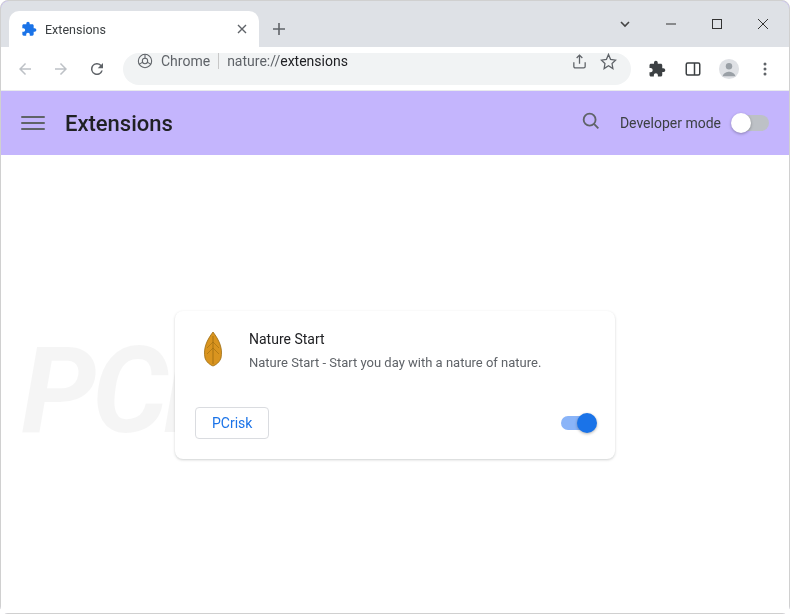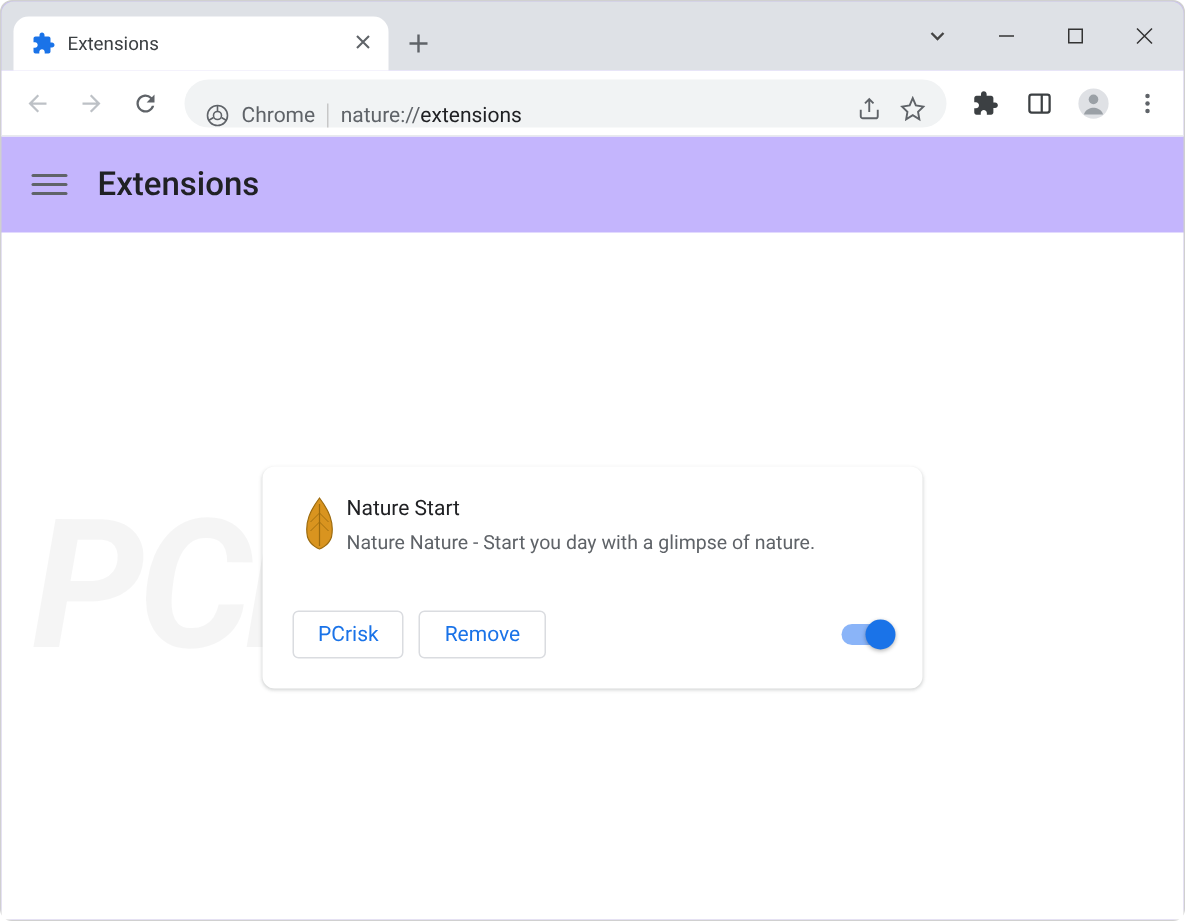--- a/index.html
+++ b/index.html
@@ -82,21 +82,21 @@
       display: flex; align-items: center; justify-content: center;
       color: #5f6368;
     }
     .nav-btn.disabled { color: #bdc1c6; }
     .omnibox {
       flex: 1;
       height: 32px;
       background: #f1f3f4;
       border-radius: 16px;
       display: flex;
-      align-items: flex-end;
+      align-items: flex-start;
       padding: 0 14px;
       margin: 0 6px;
       gap: 8px;
     }
     .omni-chip { display:flex; align-items:center; gap:8px; color:#5f6368; font-size:14px;}
     .omni-divider { width:1px; height:16px; background:#c7c7c7; }
     .omni-url { color:#202124; font-size:14px; }
     .omni-url .proto { color:#5f6368; }
     .omni-right { margin-left:auto; display:flex; gap:12px; align-items:center; color:#5f6368;}
     .tool-icon {
@@ -130,21 +130,21 @@
       position: relative;
     }
     .card {
       width: 440px;
       margin: 8px auto 0;
       background:#fff;
       border-radius:8px;
       box-shadow: 0 1px 3px rgba(60,64,67,0.15), 0 1px 2px rgba(60,64,67,0.1);
       padding: 20px;
     }
-    .card-top { display:flex; }
+    .card-top { display:flex; gap:18px; }
     .ext-icon {
       width:36px; height:36px; display:flex; align-items:center; justify-content:center;
     }
     .ext-info { flex:1; }
     .ext-name { font-size:14px; color:#202124; margin-bottom:6px;}
     .ext-desc { font-size:13px; color:#5f6368; line-height:1.5;}
     .card-bottom {
       display:flex; align-items:center; gap:10px; margin-top:34px;
     }
     .card-btn {
@@ -285,41 +285,52 @@
     </div>
   </div>
 
   <div class="page-header">
     <div class="menu-btn">
       <span></span>
         <span></span>
         <span></span>
     </div>
     <div class="page-title">Extensions</div>
+    <div class="header-right">
+      <span class="search-ico">
+        <svg width="22" height="22" viewBox="0 0 24 24" fill="none" stroke="#5f6368" stroke-width="2">
+            <circle cx="10.5" cy="10.5" r="6.5"></circle>
+            <line x1="20" y1="20" x2="15.5" y2="15.5"></line>
+          </svg>
+      </span>
+      <div class="dev-mode">
+        <span>Developer mode</span>
+        <div class="toggle-off"></div>
+      </div>
+    </div>
   </div>
 
   <div class="content">
     <div class="watermark">PCrisk.com</div>
     <div class="card">
       <div class="card-top">
         <div class="ext-icon">
           <svg width="32" height="38" viewBox="0 0 32 38">
             <path d="M16 2 C10 10 6 18 8 28 C10 34 16 36 16 36 C16 36 22 34 24 28 C26 18 22 10 16 2 Z" fill="#d9941f" stroke="#9c6b0f" stroke-width="0.8"></path>
             <line x1="16" y1="6" x2="16" y2="34" stroke="#9c6b0f" stroke-width="0.8"></line>
             <line x1="16" y1="12" x2="10" y2="18" stroke="#9c6b0f" stroke-width="0.6"></line>
             <line x1="16" y1="12" x2="22" y2="18" stroke="#9c6b0f" stroke-width="0.6"></line>
             <line x1="16" y1="18" x2="10" y2="24" stroke="#9c6b0f" stroke-width="0.6"></line>
             <line x1="16" y1="18" x2="22" y2="24" stroke="#9c6b0f" stroke-width="0.6"></line>
           </svg>
         </div>
         <div class="ext-info">
           <div class="ext-name">Nature Start</div>
-          <div class="ext-desc">Nature Nature - Start you day with a glimpse of nature.</div>
+          <div class="ext-desc">Nature Start - Start you day with a nature of nature.</div>
         </div>
       </div>
       <div class="card-bottom">
         <button class="card-btn">PCrisk</button>
-        <button class="card-btn">Remove</button>
         <div class="toggle-on"></div>
       </div>
     </div>
   </div>
 </div>
 
 </body></html>

